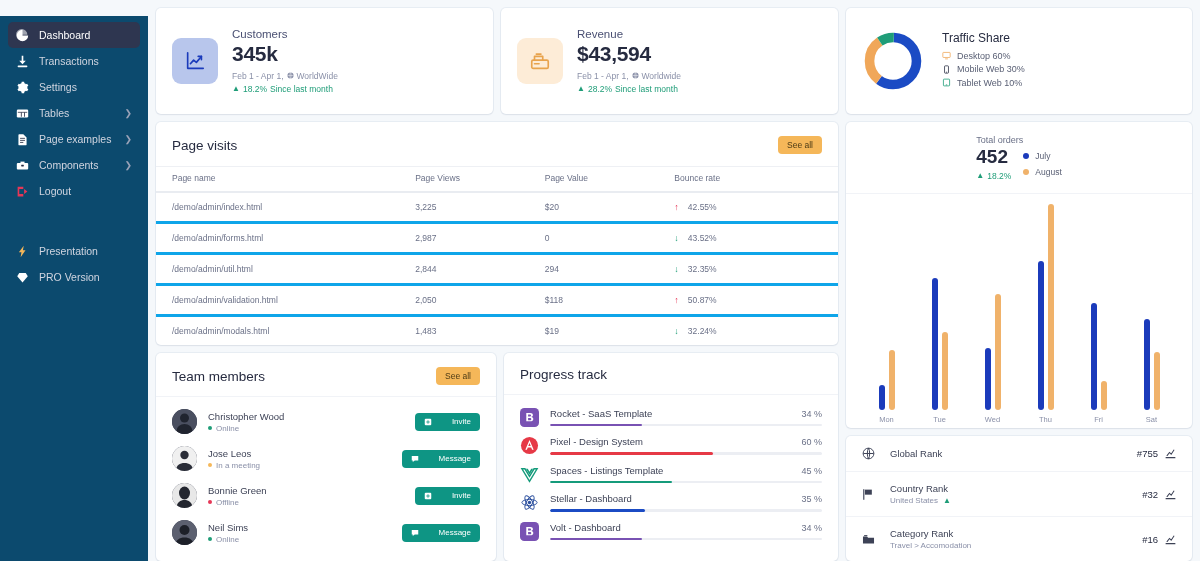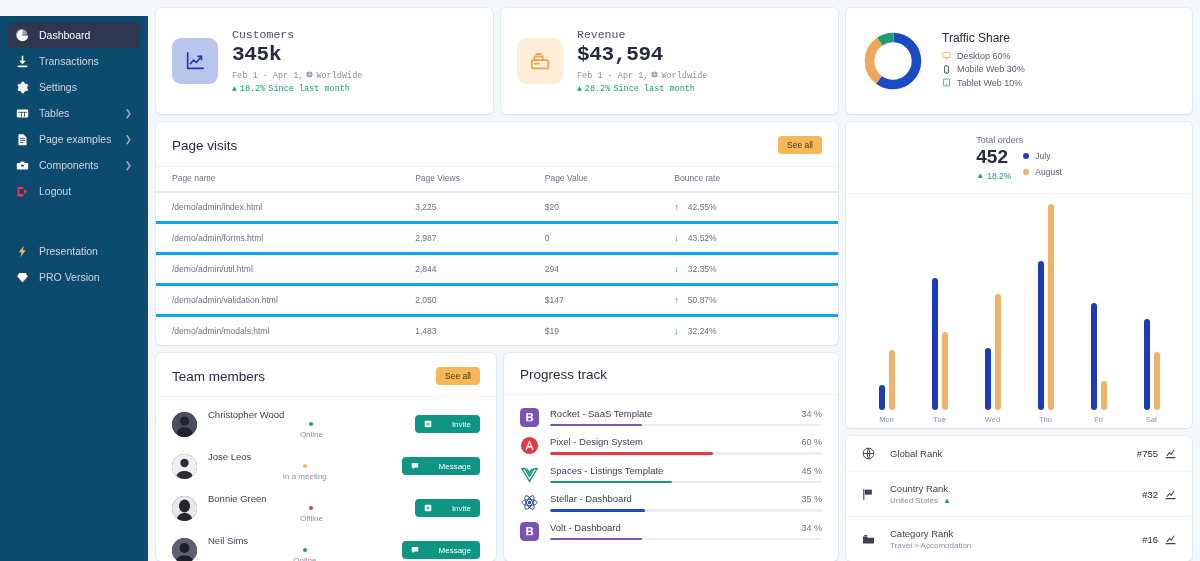--- a/index.html
+++ b/index.html
@@ -58,21 +58,21 @@
   
   .top-row { height: 106px; }
   .stat-card { flex: 1; display: flex; align-items: center; padding: 0 16px; }
   .stat-ico-box {
     width: 46px; height: 46px; border-radius: 9px;
     display: flex; align-items: center; justify-content: center;
     margin-right: 14px;
   }
   .stat-ico-blue { background: #b8c6ec; }
   .stat-ico-orange { background: #fdecd7; }
-  .stat-body { display: flex; flex-direction: column; gap: 1px; font-family: Liberation Mono, monospace; }
+  .stat-body { display: flex; flex-direction: column; gap: 1px; }
   .stat-title { font-size: 11.5px; color: #4a5073; }
   .stat-value { font-size: 21px; color: #262b40; font-weight: 600; letter-spacing: -0.3px; line-height: 1.25; }
   .stat-meta { font-size: 8.5px; color: #8a90a8; display: flex; align-items: center; gap: 3px; margin-top: 2px;}
   .stat-delta { font-size: 8.5px; color: #1f9d78; display: flex; align-items: center; gap: 3px; margin-top: 2px;}
   .caret-up { font-size: 8px; line-height: 1; }
 
   
   .traffic-card { width: 346px; min-width: 346px; display: flex; align-items: center; padding: 0 16px; }
   .donut { width: 62px; height: 62px; margin-right: 18px; flex-shrink: 0; }
   .traffic-body { display:flex; flex-direction:column; }
@@ -125,21 +125,21 @@
   .team-list { padding: 6px 16px 8px 16px; }
   .team-row { display: flex; align-items: center; padding: 6px 0; }
   .avatar {
     width: 25px; height: 25px; border-radius: 50%;
     margin-right: 11px; flex-shrink: 0;
     background: #3a3f52; overflow: hidden; position: relative;
   }
   .avatar svg { display:block; }
   .tm-info { flex: 1; display: flex; flex-direction: column; gap: 2px; }
   .tm-name { font-size: 9.5px; color: #3d4256; }
-  .tm-status { font-size: 8px; color: #8a90a8; display: flex; align-items: center; gap: 4px; flex-direction: column; }
+  .tm-status { font-size: 8px; color: #8a90a8; display: flex; align-items: center; gap: 4px; }
   .dot { width: 4px; height: 4px; border-radius: 50%; display:inline-block; }
   .dot-on { background: #1f9d78; }
   .dot-mtg { background: #f5b759; }
   .dot-off { background: #e63757; }
   .btn-action {
     background: #0e9584; color: #fff;
     font-size: 8px; border: none; border-radius: 4px;
     padding: 4.5px 9px; cursor: pointer;
     display: flex; align-items: center; gap: 20px;
   }
@@ -443,21 +443,21 @@
                 <td class="c4">
                   <span class="bounce">
                       <span class="arr arr-dn">↓</span>
                       <span>32.35%</span>
                     </span>
                 </td>
               </tr>
               <tr>
                 <td class="c1">/demo/admin/validation.html</td>
                 <td class="c2">2,050</td>
-                <td class="c3">$147</td>
+                <td class="c3">$118</td>
                 <td class="c4">
                   <span class="bounce">
                       <span class="arr arr-up">↑</span>
                       <span>50.87%</span>
                     </span>
                 </td>
               </tr>
               <tr>
                 <td class="c1">/demo/admin/modals.html</td>
                 <td class="c2">1,483</td>

